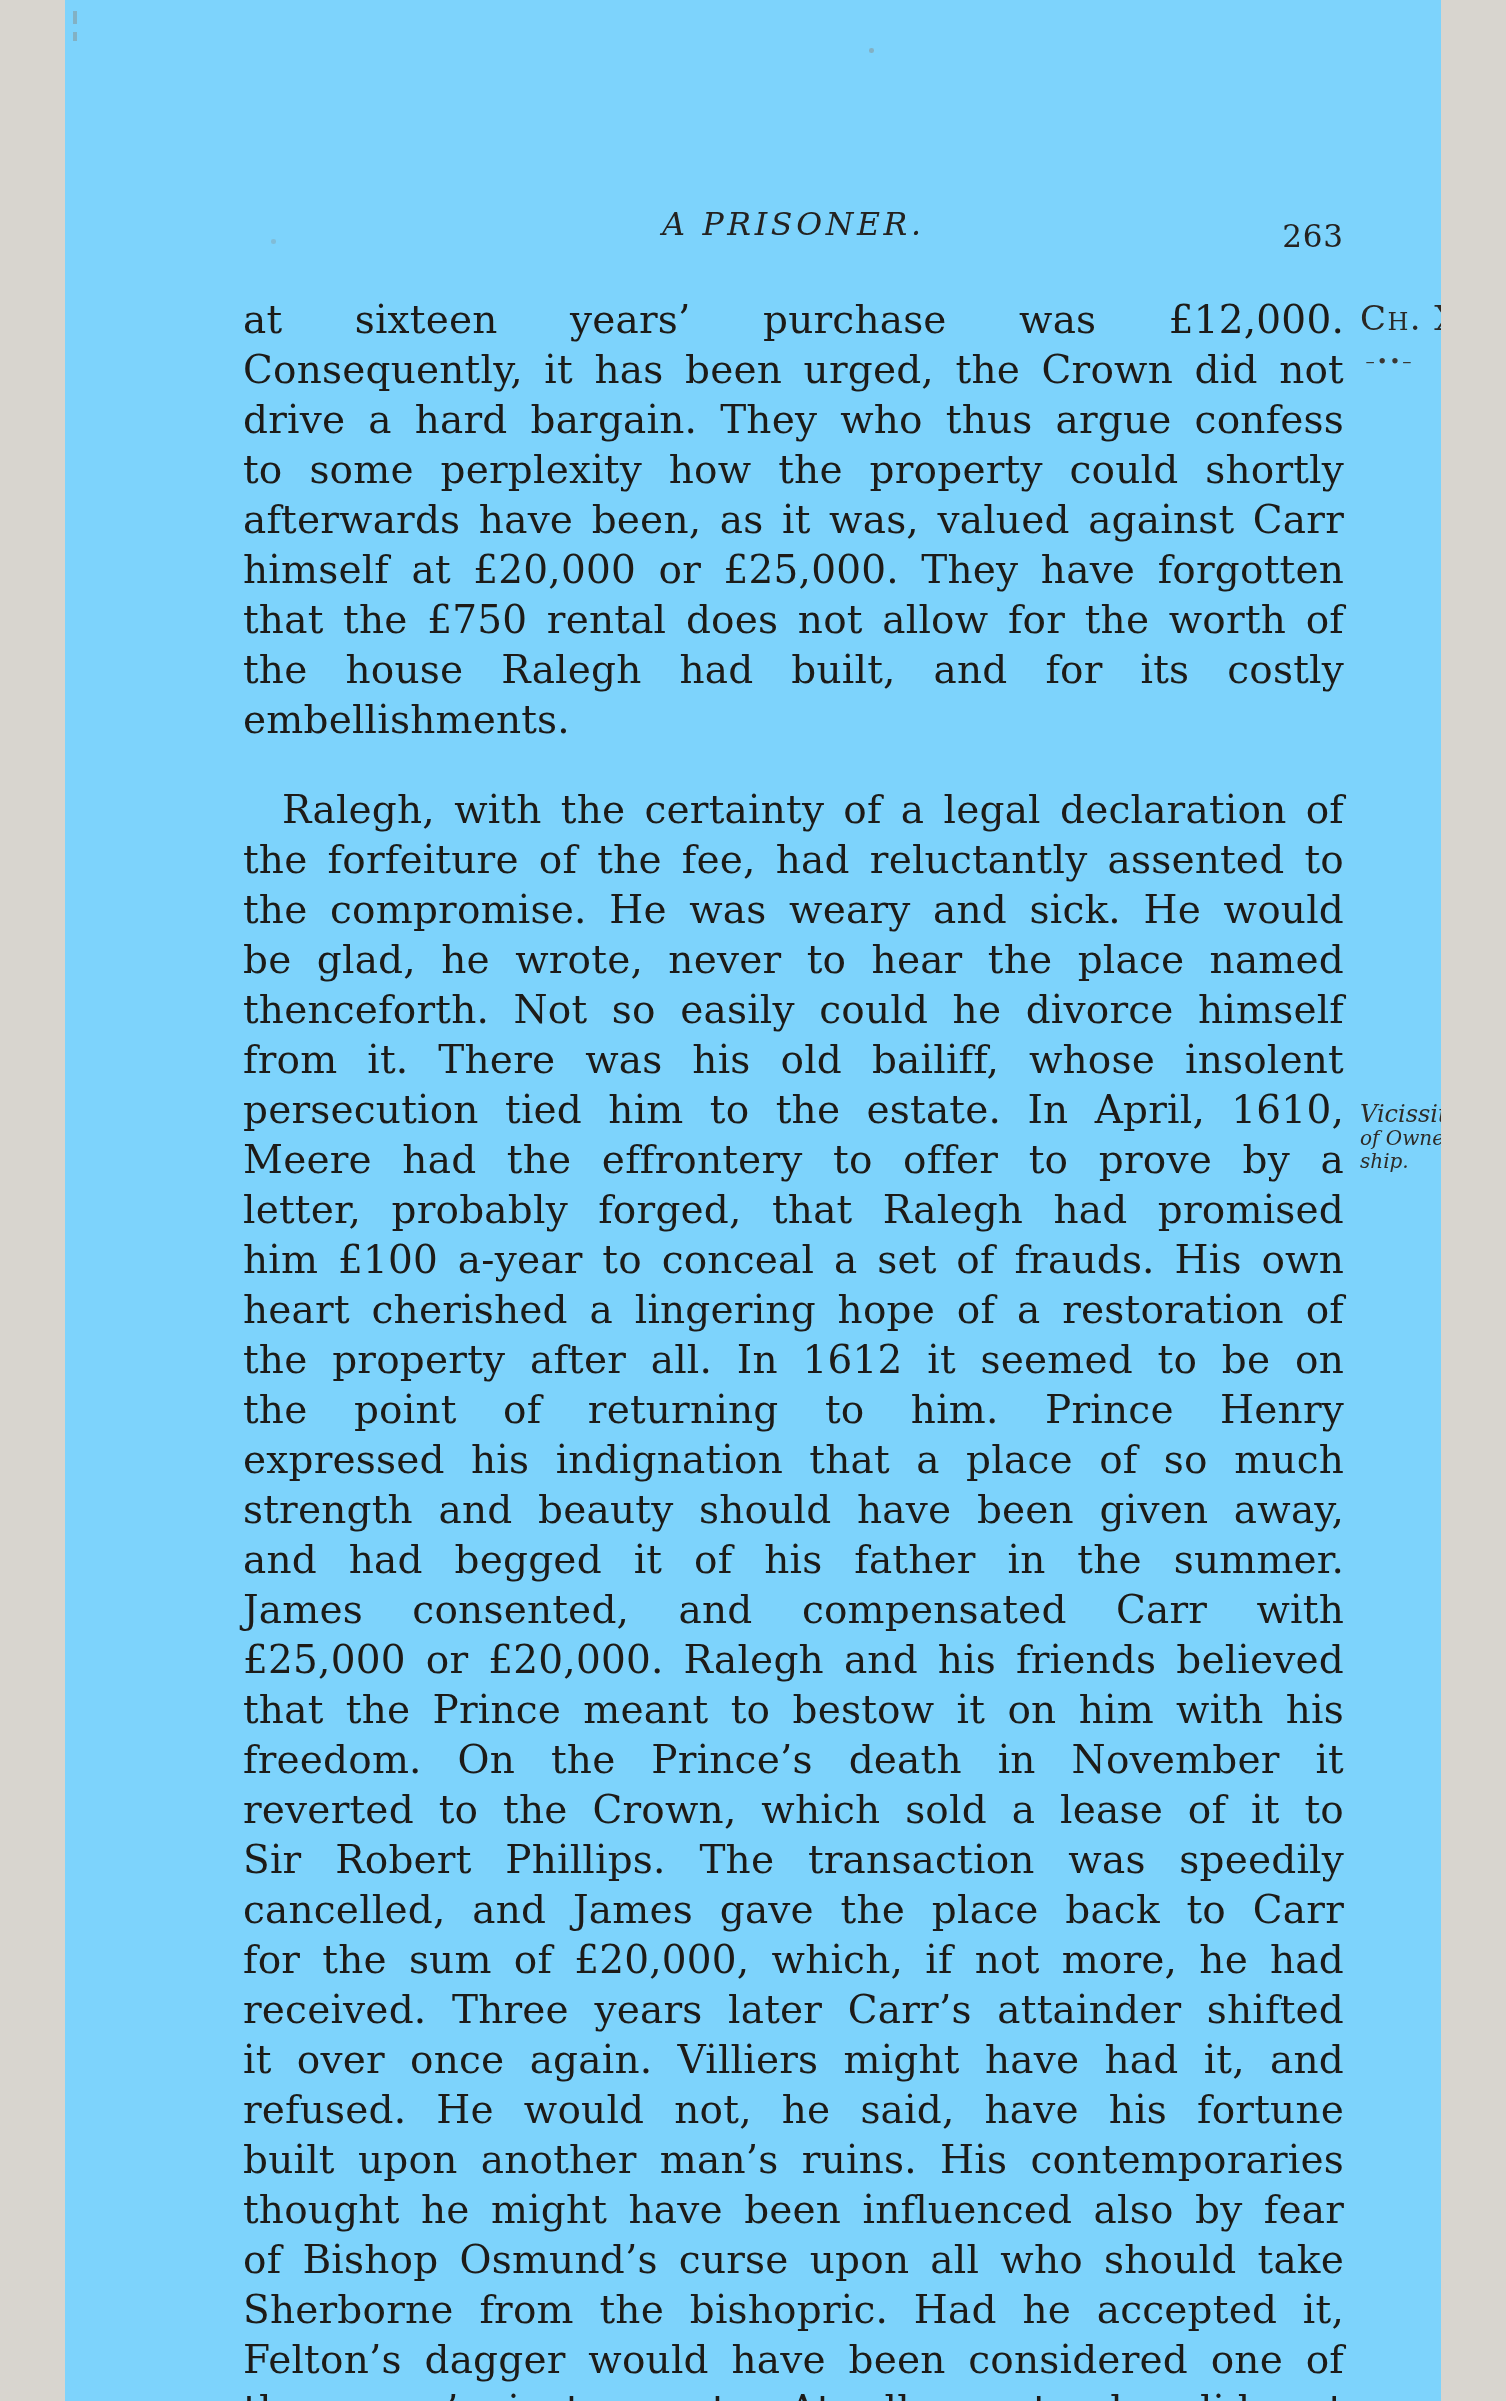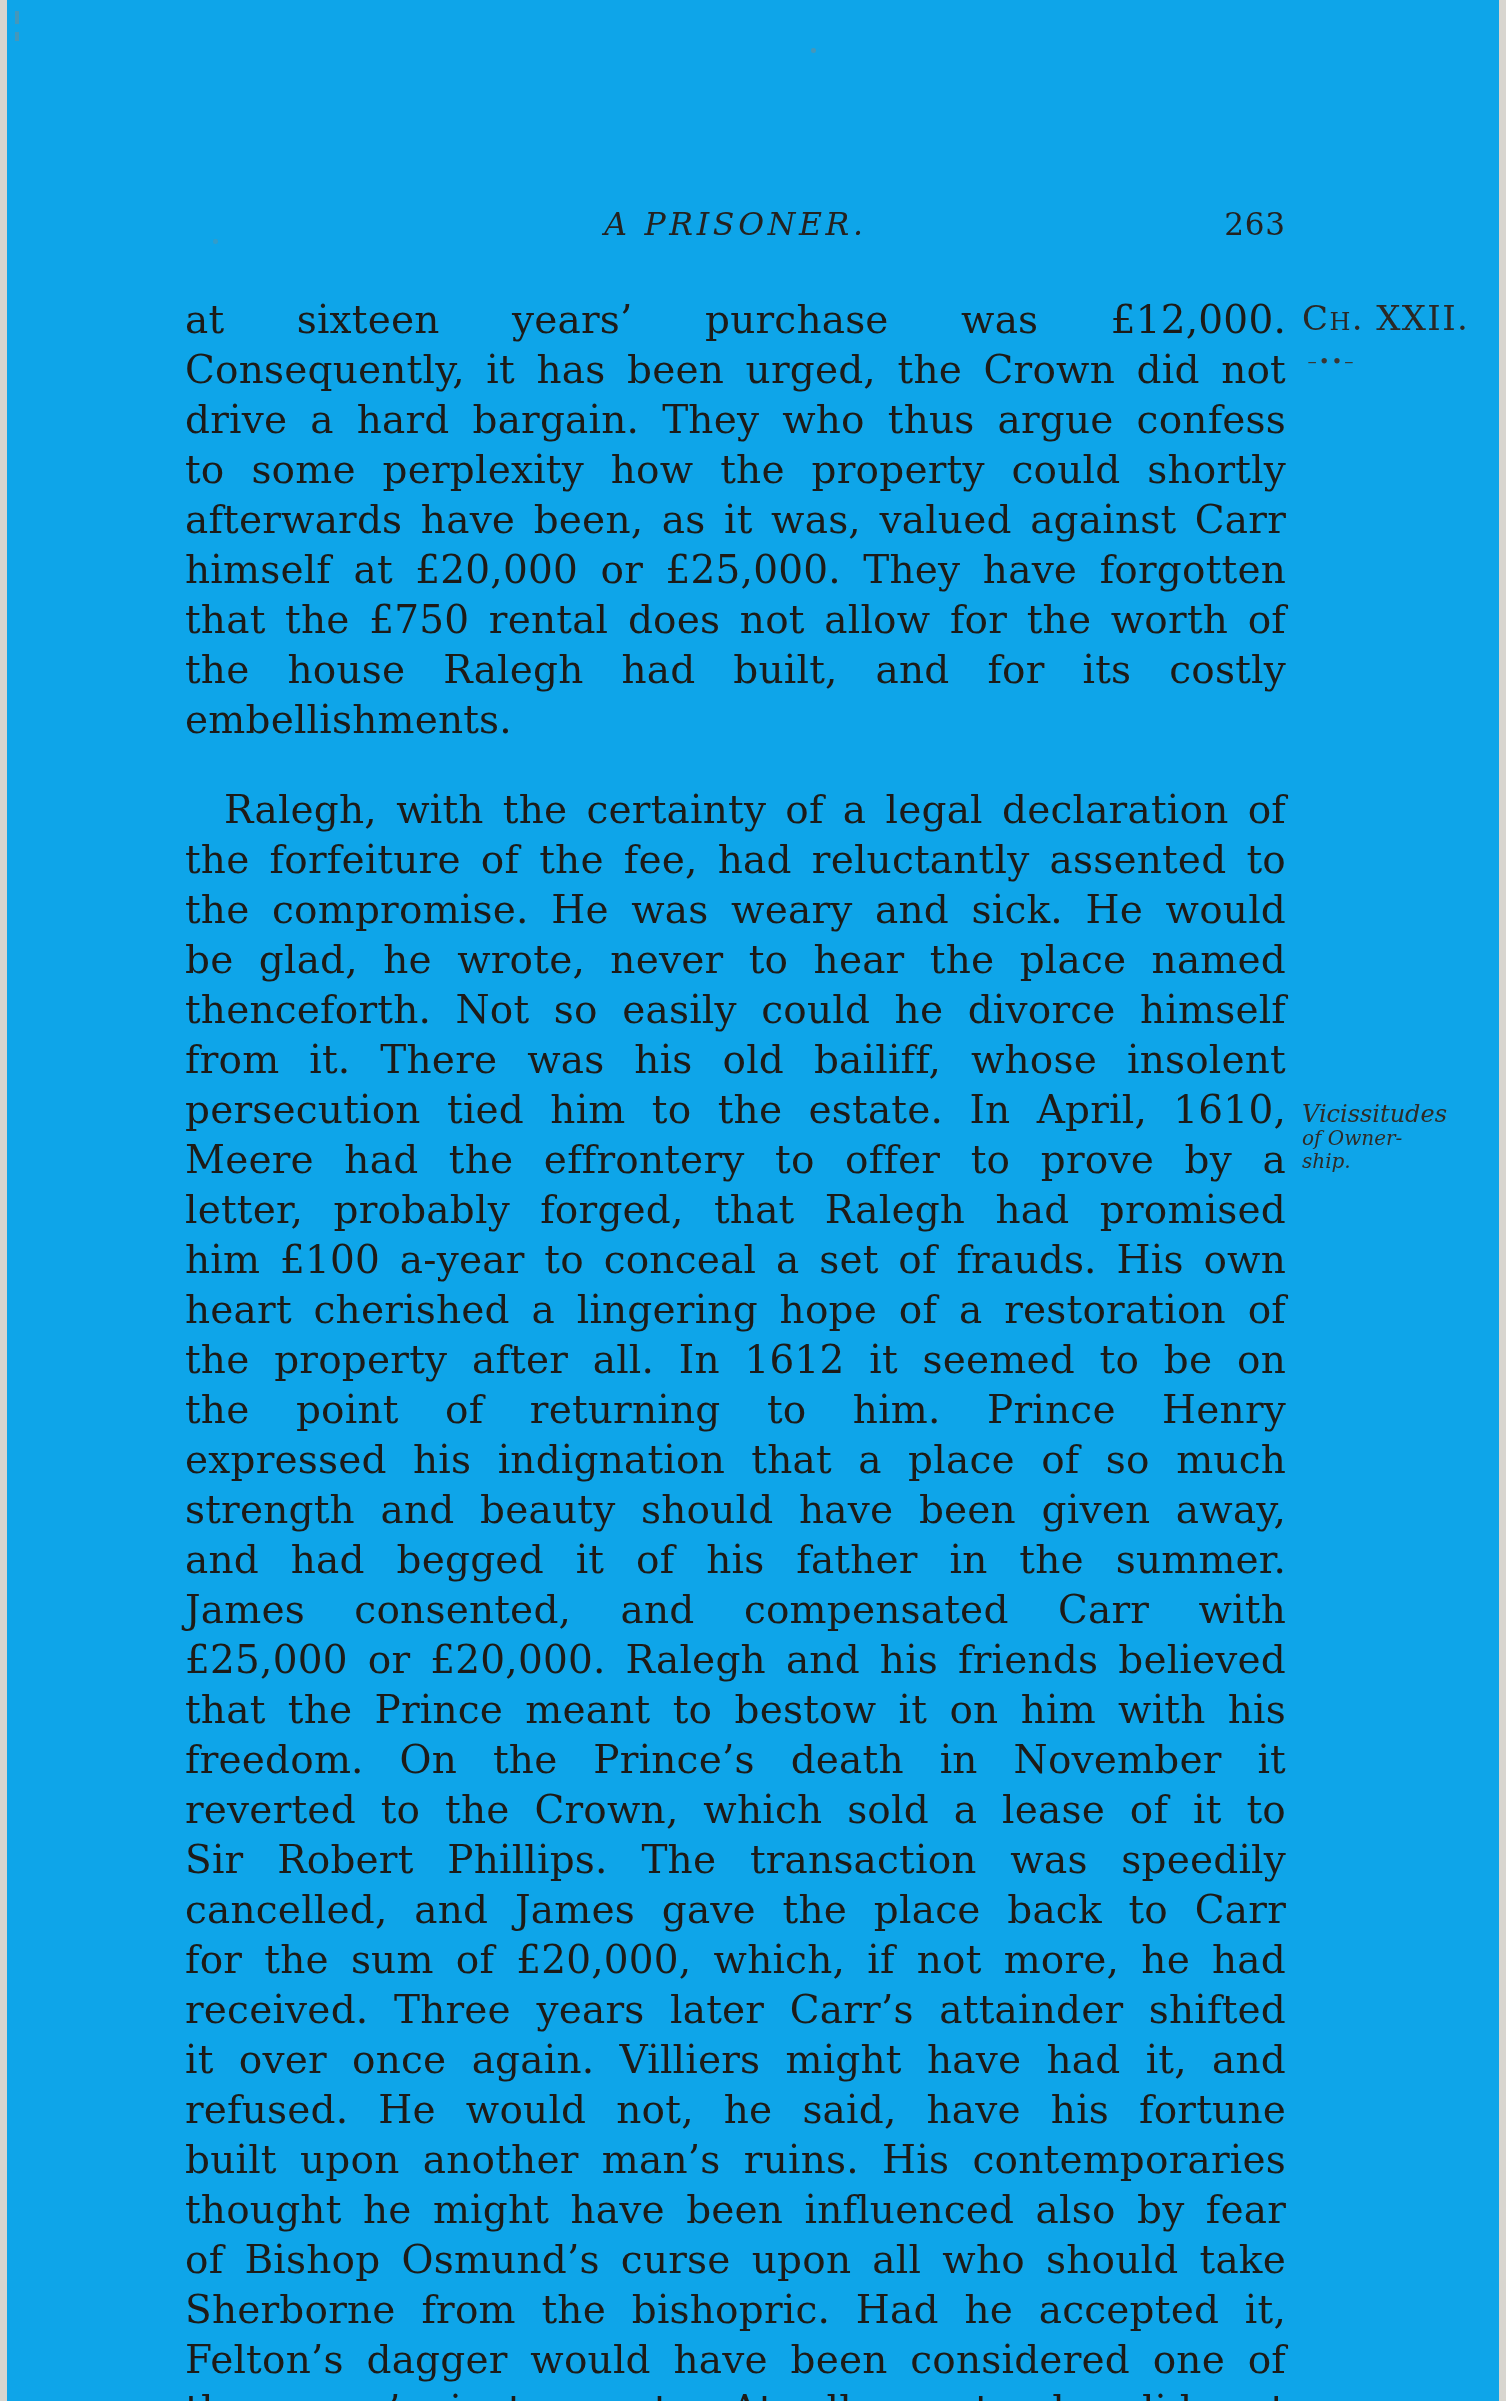--- a/index.html
+++ b/index.html
@@ -3,24 +3,24 @@
   <meta charset="utf-8">
   <style>
     html, body {
       margin: 0;
       padding: 0;
       background: #d8d5cf;
       font-family: "DejaVu Serif", serif;
     }
     .page {
       position: relative;
-      width: 1492px;
+      width: 1376px;
       height: 2401px;
       margin: 0 auto;
-      background: #0ea5e9;
+      background: #7dd3fc;
       color: #1d1b18;
       overflow: hidden;
     }
     
     .artifact {
       position: absolute;
       background: #8a8880;
       opacity: 0.45;
     }
     .artifact.a1 { left: 8.3px;  top: 11px;  width: 3.7px;  height: 13px; }
@@ -40,21 +40,21 @@
       display: block;
       text-align: center;
       font-style: italic;
       font-size: 31.5px;
       letter-spacing: 3.7px;
       color: #242220;
     }
     .page-number {
       position: absolute;
       right: 0;
-      top: 0;
+      top: 12px;
       font-size: 31px;
       letter-spacing: 0.9px;
       color: #242220;
     }
 
     
     .body-text {
       position: absolute;
       left: 178px;
       top: 295px;

